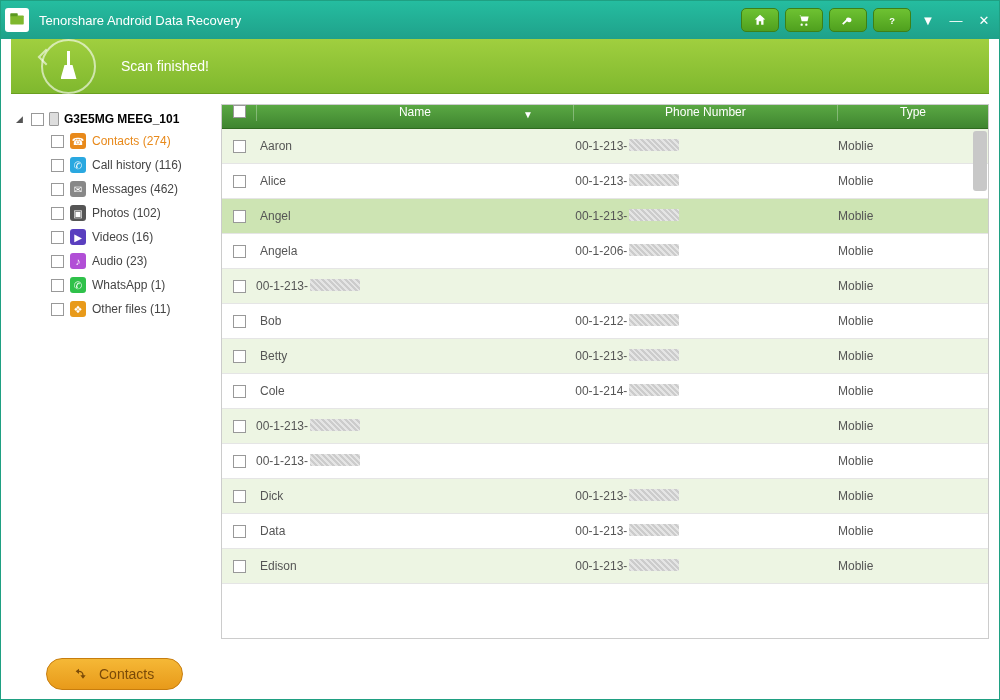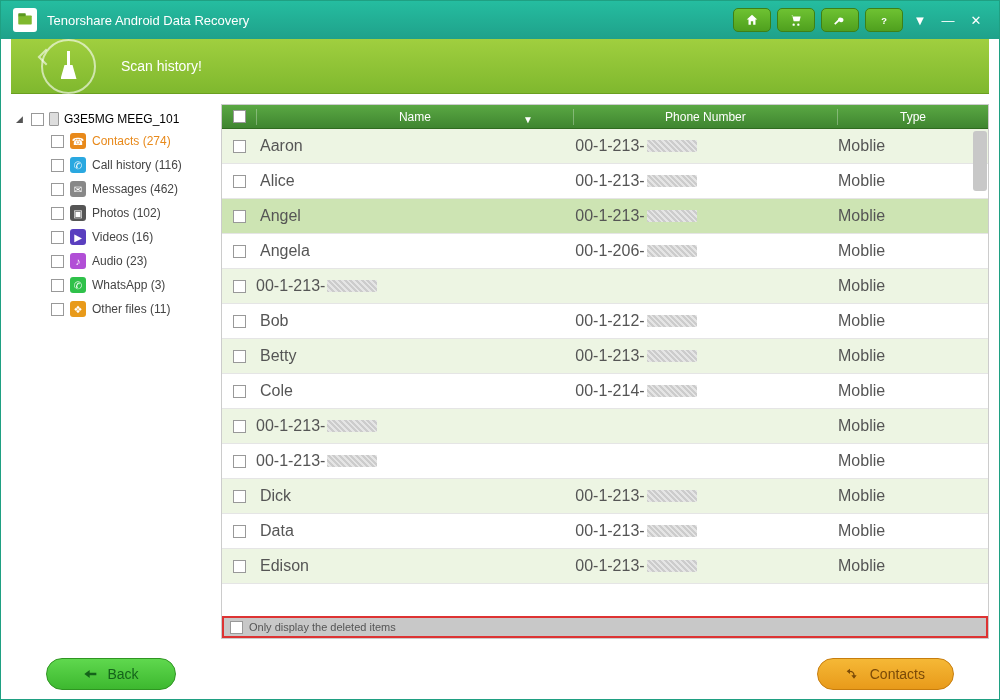--- a/index.html
+++ b/index.html
@@ -1,18 +1,18 @@
 <!DOCTYPE html>
 <html><head>
 <meta charset="utf-8">
 <style>
 *{box-sizing:border-box;margin:0;padding:0;font-family:Arial,sans-serif}
 body{background:#fff;width:1000px;height:700px;overflow:hidden}
 .window{width:1000px;height:700px;background:#fff;border:1px solid #1fa082;display:flex;flex-direction:column}
-.titlebar{height:38px;background:linear-gradient(#25bda0,#1fa18a);display:flex;align-items:center;padding:0 12px;color:#fff}
+.titlebar{height:38px;background:linear-gradient(#25bda0,#1fa18a);display:flex;align-items:center;padding:0 4px;color:#fff}
 .logo-icon{width:24px;height:24px;background:#fff;border-radius:3px;margin-right:10px;position:relative;display:flex;align-items:center;justify-content:center}
 .logo-icon svg{width:18px;height:18px}
 .title-text{font-size:13px;flex:1}
 .title-btns{display:flex;gap:6px;align-items:center}
 .pill{width:38px;height:24px;border-radius:5px;background:linear-gradient(#6ec232,#4fa01e);border:1px solid #3e8016;display:flex;align-items:center;justify-content:center;cursor:pointer;color:#fff}
 .pill svg{width:14px;height:14px;fill:#fff}
 .winctl{width:22px;height:22px;display:flex;align-items:center;justify-content:center;color:#fff;cursor:pointer;font-size:13px}
 .banner{height:55px;background:linear-gradient(#a0cf3f,#7fb82e);display:flex;align-items:center;padding:0 30px;color:#fff;margin:0 10px;border-bottom:1px solid #6a9f20}
 .b-icon{width:55px;height:55px;border:2px solid rgba(255,255,255,.6);border-radius:50%;margin-right:25px;display:flex;align-items:center;justify-content:center;position:relative}
 .b-icon::before{content:"";position:absolute;left:-3px;top:10px;width:10px;height:10px;border-left:2px solid rgba(255,255,255,.6);border-bottom:2px solid rgba(255,255,255,.6);transform:rotate(45deg)}
@@ -24,47 +24,47 @@
 .sidebar{width:210px;padding:5px 0 5px 5px;overflow-y:auto}
 .tree-root{display:flex;align-items:center;gap:5px;padding:3px 0;font-size:12px}
 .tree-arrow{font-size:9px;color:#555;cursor:pointer;width:10px}
 .dev-icon{width:10px;height:14px;background:#ddd;border:1px solid #999;border-radius:1px}
 .tree-children{padding-left:35px}
 .tree-item{display:flex;align-items:center;gap:6px;padding:4px 0;font-size:12px;color:#444}
 .tree-item.sel{color:#e8891a}
 .cat-icon{width:16px;height:16px;border-radius:3px;display:flex;align-items:center;justify-content:center;font-size:10px;color:#fff}
 .ck{width:13px;height:13px;border:1px solid #999;background:#fff;cursor:pointer;flex-shrink:0}
 .main{flex:1;display:flex;flex-direction:column;border:1px solid #ccc;overflow:hidden;position:relative}
-.thead{display:flex;background:linear-gradient(#5aa843,#3f8530);color:#fff;font-size:12px;height:24px;align-items:center;border-bottom:1px solid #2f6b20}
+.thead{display:flex;background:linear-gradient(#5aa843,#3f8530);color:#fff;font-size:12px;height:24px;border-bottom:1px solid #2f6b20}
 .th-ck{width:34px;display:flex;justify-content:center}
 .th-name{flex:1.2;text-align:center;position:relative}
 .th-name .sort{position:absolute;right:40px;top:4px;font-size:10px}
 .th-phone{flex:1;text-align:center}
 .th-type{width:150px;text-align:center}
 .th-sep{width:1px;height:16px;background:rgba(255,255,255,.3)}
 .tbody{flex:1;overflow-y:auto}
-.row{display:flex;align-items:center;height:35px;font-size:16px;color:#555;border-bottom:1px solid #e5e5e5}
+.row{display:flex;align-items:center;height:35px;font-size:12px;color:#555;border-bottom:1px solid #e5e5e5}
 .row:nth-child(odd){background:#edf5e3}
 .row:nth-child(even){background:#fff}
 .row.hl{background:#cde4b3}
 .td-ck{width:34px;display:flex;justify-content:center}
 .td-name{flex:1.2;padding-left:4px}
-.td-phone{flex:1;display:flex;align-items:center;gap:2px}
+.td-phone{flex:1;display:flex;align-items:flex-start;gap:2px}
 .blur{display:inline-block;width:50px;height:12px;background:repeating-linear-gradient(45deg,#ccc,#ccc 2px,#e5e5e5 2px,#e5e5e5 4px);filter:blur(.5px);border-radius:1px}
 .td-type{width:150px}
 .footer-row{height:22px;background:#c8c8c8;border-top:1px solid #aaa;border:2px solid #d33;display:flex;align-items:center;padding:0 6px;font-size:11px;color:#555}
 .footer-row .ck{margin-right:6px}
 .scroll-ind{position:absolute;right:1px;top:26px;width:14px;height:60px;background:#c8c8c8;border-radius:3px}
 .footer{height:50px;display:flex;align-items:center;justify-content:space-between;padding:0 45px}
 .btn{padding:7px 28px;border-radius:20px;font-size:14px;cursor:pointer;display:flex;align-items:center;gap:8px;border:1px solid;min-width:130px;justify-content:center}
 .btn-back{background:linear-gradient(#5fd84e,#3db82f);border-color:#2f9522;color:#093}
 .btn-back span{color:#14631a}
 .btn-recover{background:linear-gradient(#f5b836,#e89a1a);border-color:#c77d0e;color:#7a4a08}
 .btn svg{width:16px;height:14px}
-.tree-root .bold{font-weight:normal}
+.tree-root .bold{font-weight:bold}
 </style>
 </head>
 <body>
 
 <div class="window">
   <div class="titlebar">
     <div class="logo-icon">
       <svg viewBox="0 0 24 24">
           <rect x="3" y="6" width="18" height="12" rx="1" fill="#7fb82e"></rect>
           <rect x="3" y="3" width="10" height="4" rx="1" fill="#5a9820"></rect>
@@ -95,21 +95,21 @@
       <div class="winctl">▼</div>
       <div class="winctl">—</div>
       <div class="winctl">✕</div>
     </div>
   </div>
 
   <div class="banner">
     <div class="b-icon">
         <div class="broom"></div>
       </div>
-    <div class="b-text">Scan history!</div>
+    <div class="b-text">Scan finished!</div>
   </div>
 
   <div class="content">
     <div class="sidebar">
       <div class="tree-root">
         <span class="tree-arrow">◢</span>
         <span class="ck"></span>
         <span class="dev-icon"></span>
         <span class="bold">G3E5MG MEEG_101</span>
       </div>
@@ -140,21 +140,21 @@
             <span>Videos (16)</span>
           </div>
           <div class="tree-item">
             <span class="ck"></span>
             <span class="cat-icon" style="background:#b14fd6">♪</span>
             <span>Audio (23)</span>
           </div>
           <div class="tree-item">
             <span class="ck"></span>
             <span class="cat-icon" style="background:#2fc14a">✆</span>
-            <span>WhatsApp (3)</span>
+            <span>WhatsApp (1)</span>
           </div>
           <div class="tree-item">
             <span class="ck"></span>
             <span class="cat-icon" style="background:#e89a1a">❖</span>
             <span>Other files (11)</span>
           </div>
         </div>
     </div>
 
     <div class="main">
@@ -265,35 +265,25 @@
           </div>
           <div class="row">
             <div class="td-ck">
               <span class="ck"></span>
             </div>
             <div class="td-name">Edison</div>
             <div class="td-phone">00-1-213-<span class="blur"></span></div>
             <div class="td-type">Moblie</div>
           </div>
         </div>
-      <div class="footer-row">
-        <span class="ck"></span>
-        <span>Only display the deleted items</span>
-      </div>
       <div class="scroll-ind"></div>
     </div>
   </div>
 
   <div class="footer">
-    <div class="btn btn-back">
-      <svg viewBox="0 0 24 16">
-          <path d="M10 2L2 8l8 6V10h10V6H10z" fill="#14631a"></path>
-        </svg>
-      <span>Back</span>
-    </div>
     <div class="btn btn-recover">
       <svg viewBox="0 0 24 16">
           <path d="M6 3a7 7 0 017 7h3l-4 5-4-5h3a5 5 0 00-5-5v3L1 4l5-4z" fill="#7a4a08"></path>
         </svg>
       <span>Contacts</span>
     </div>
   </div>
 </div>
 
 </body></html>

